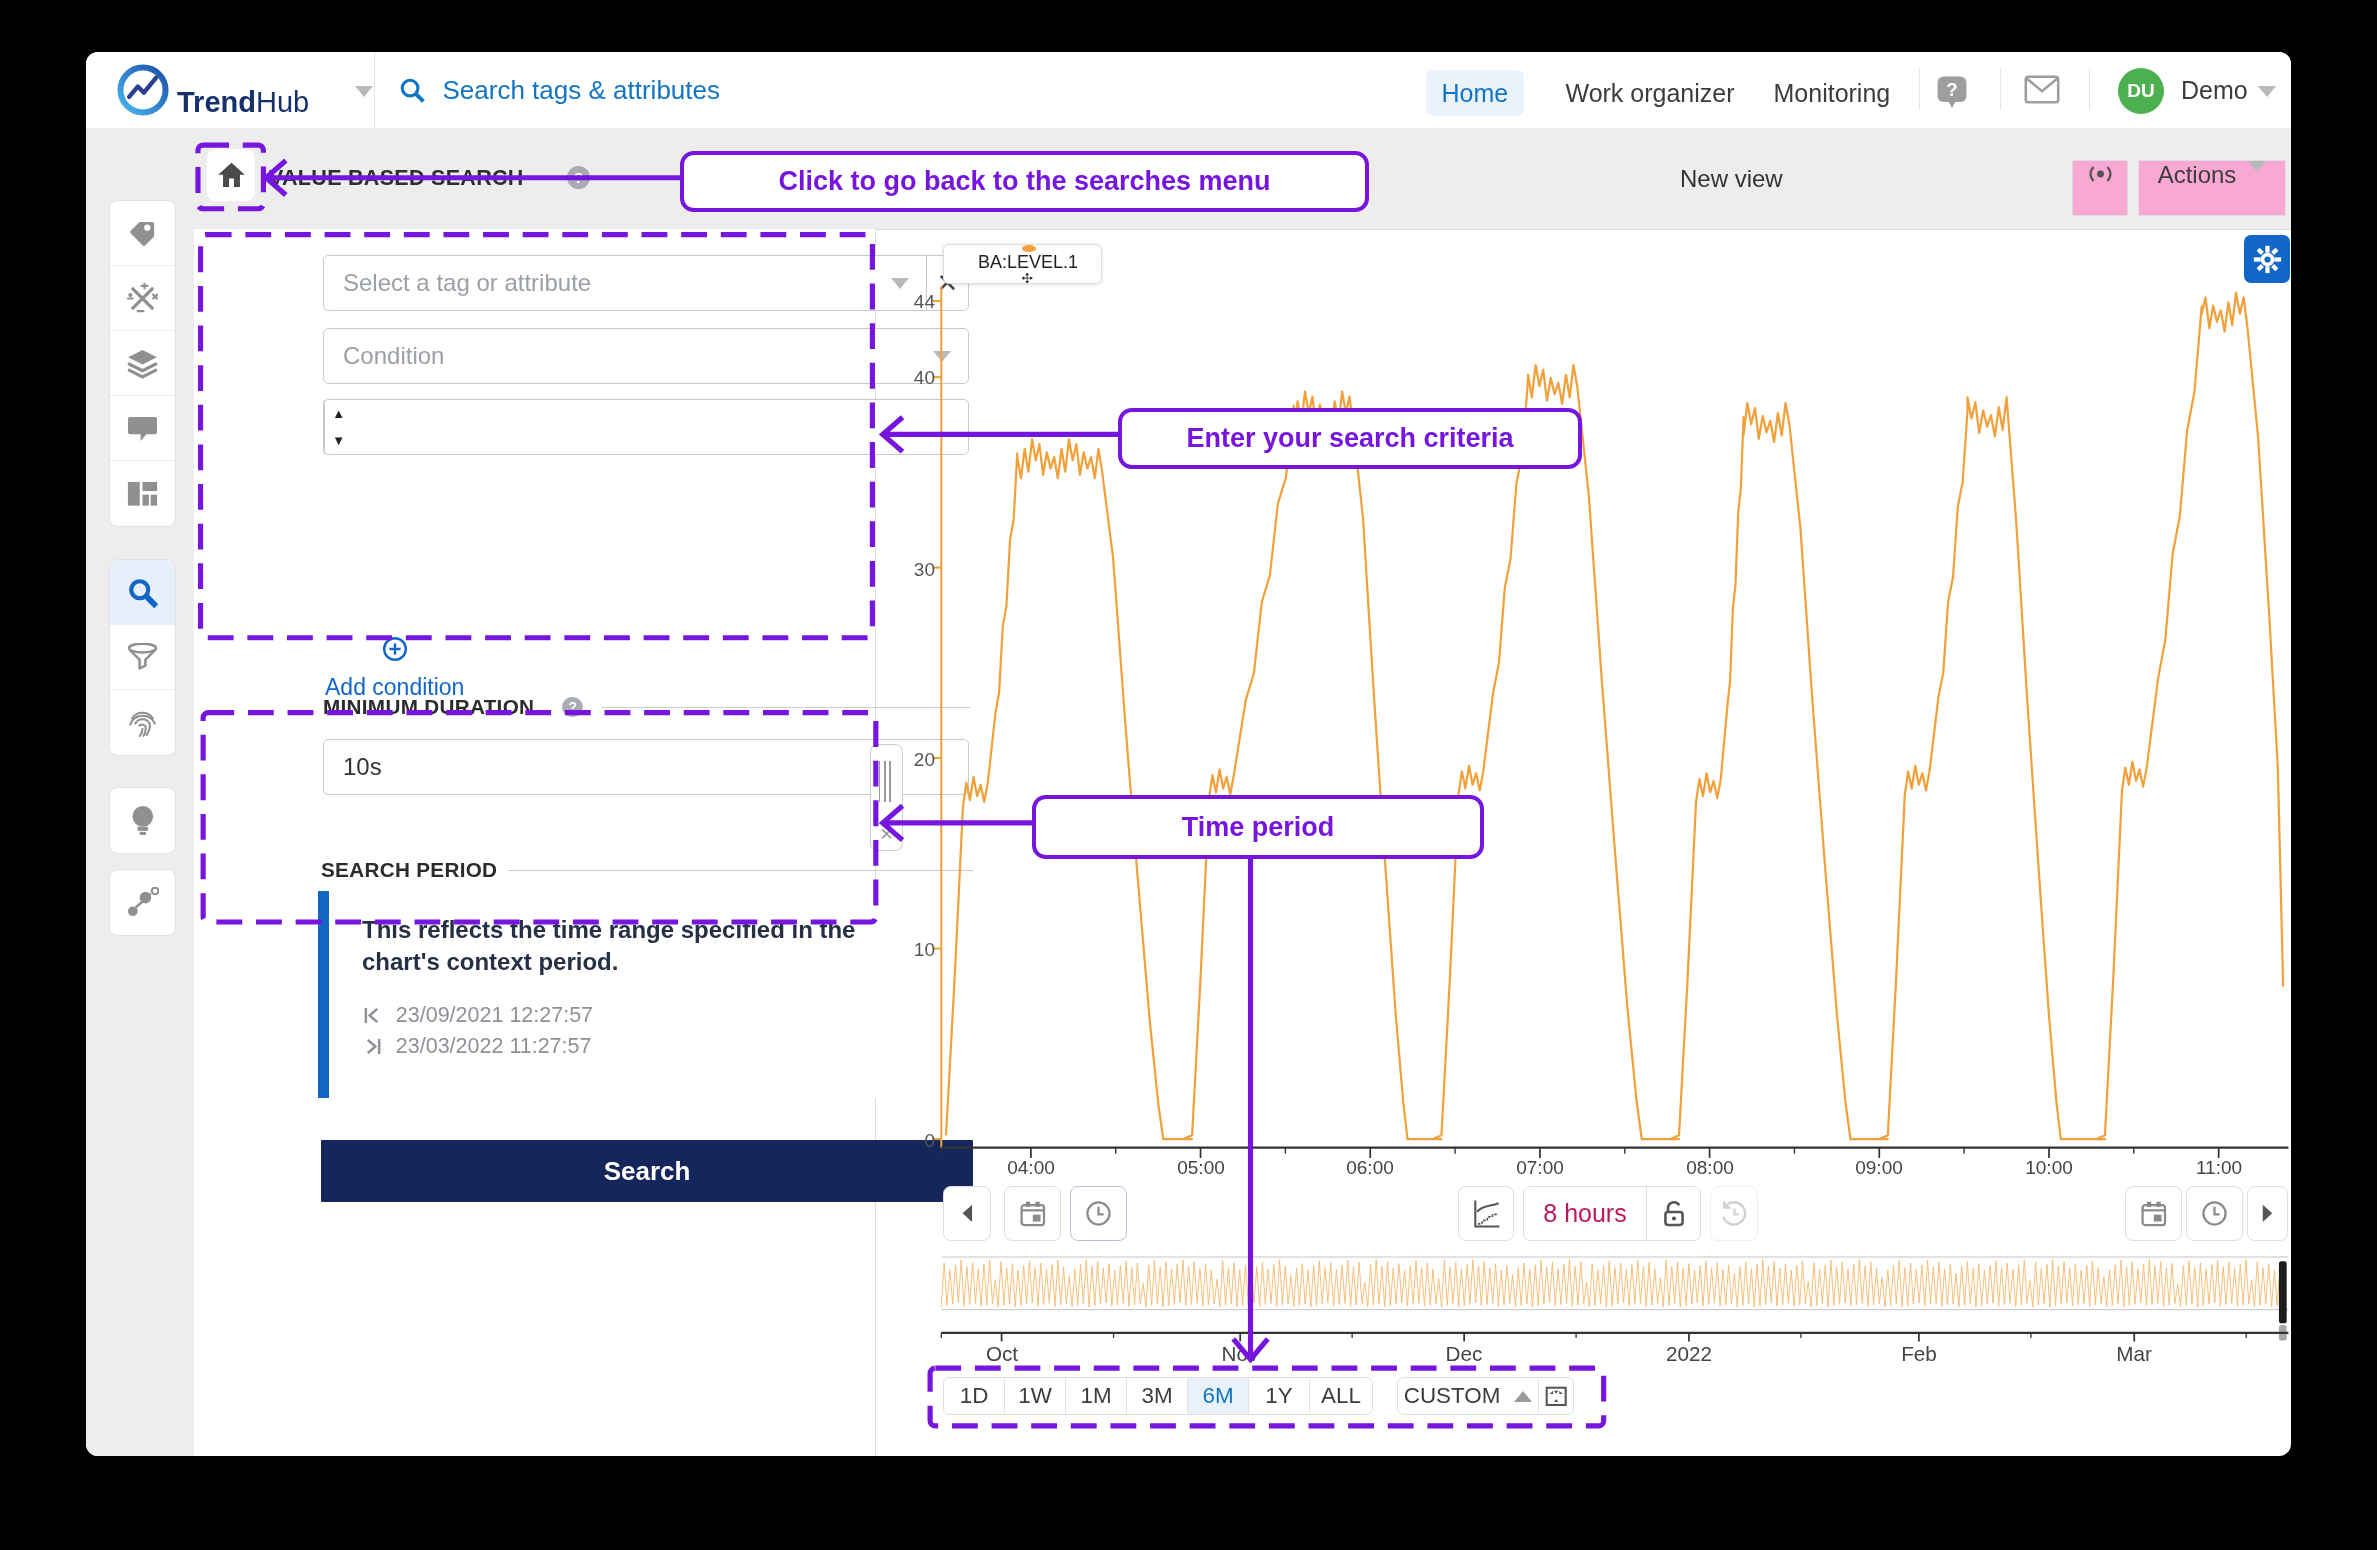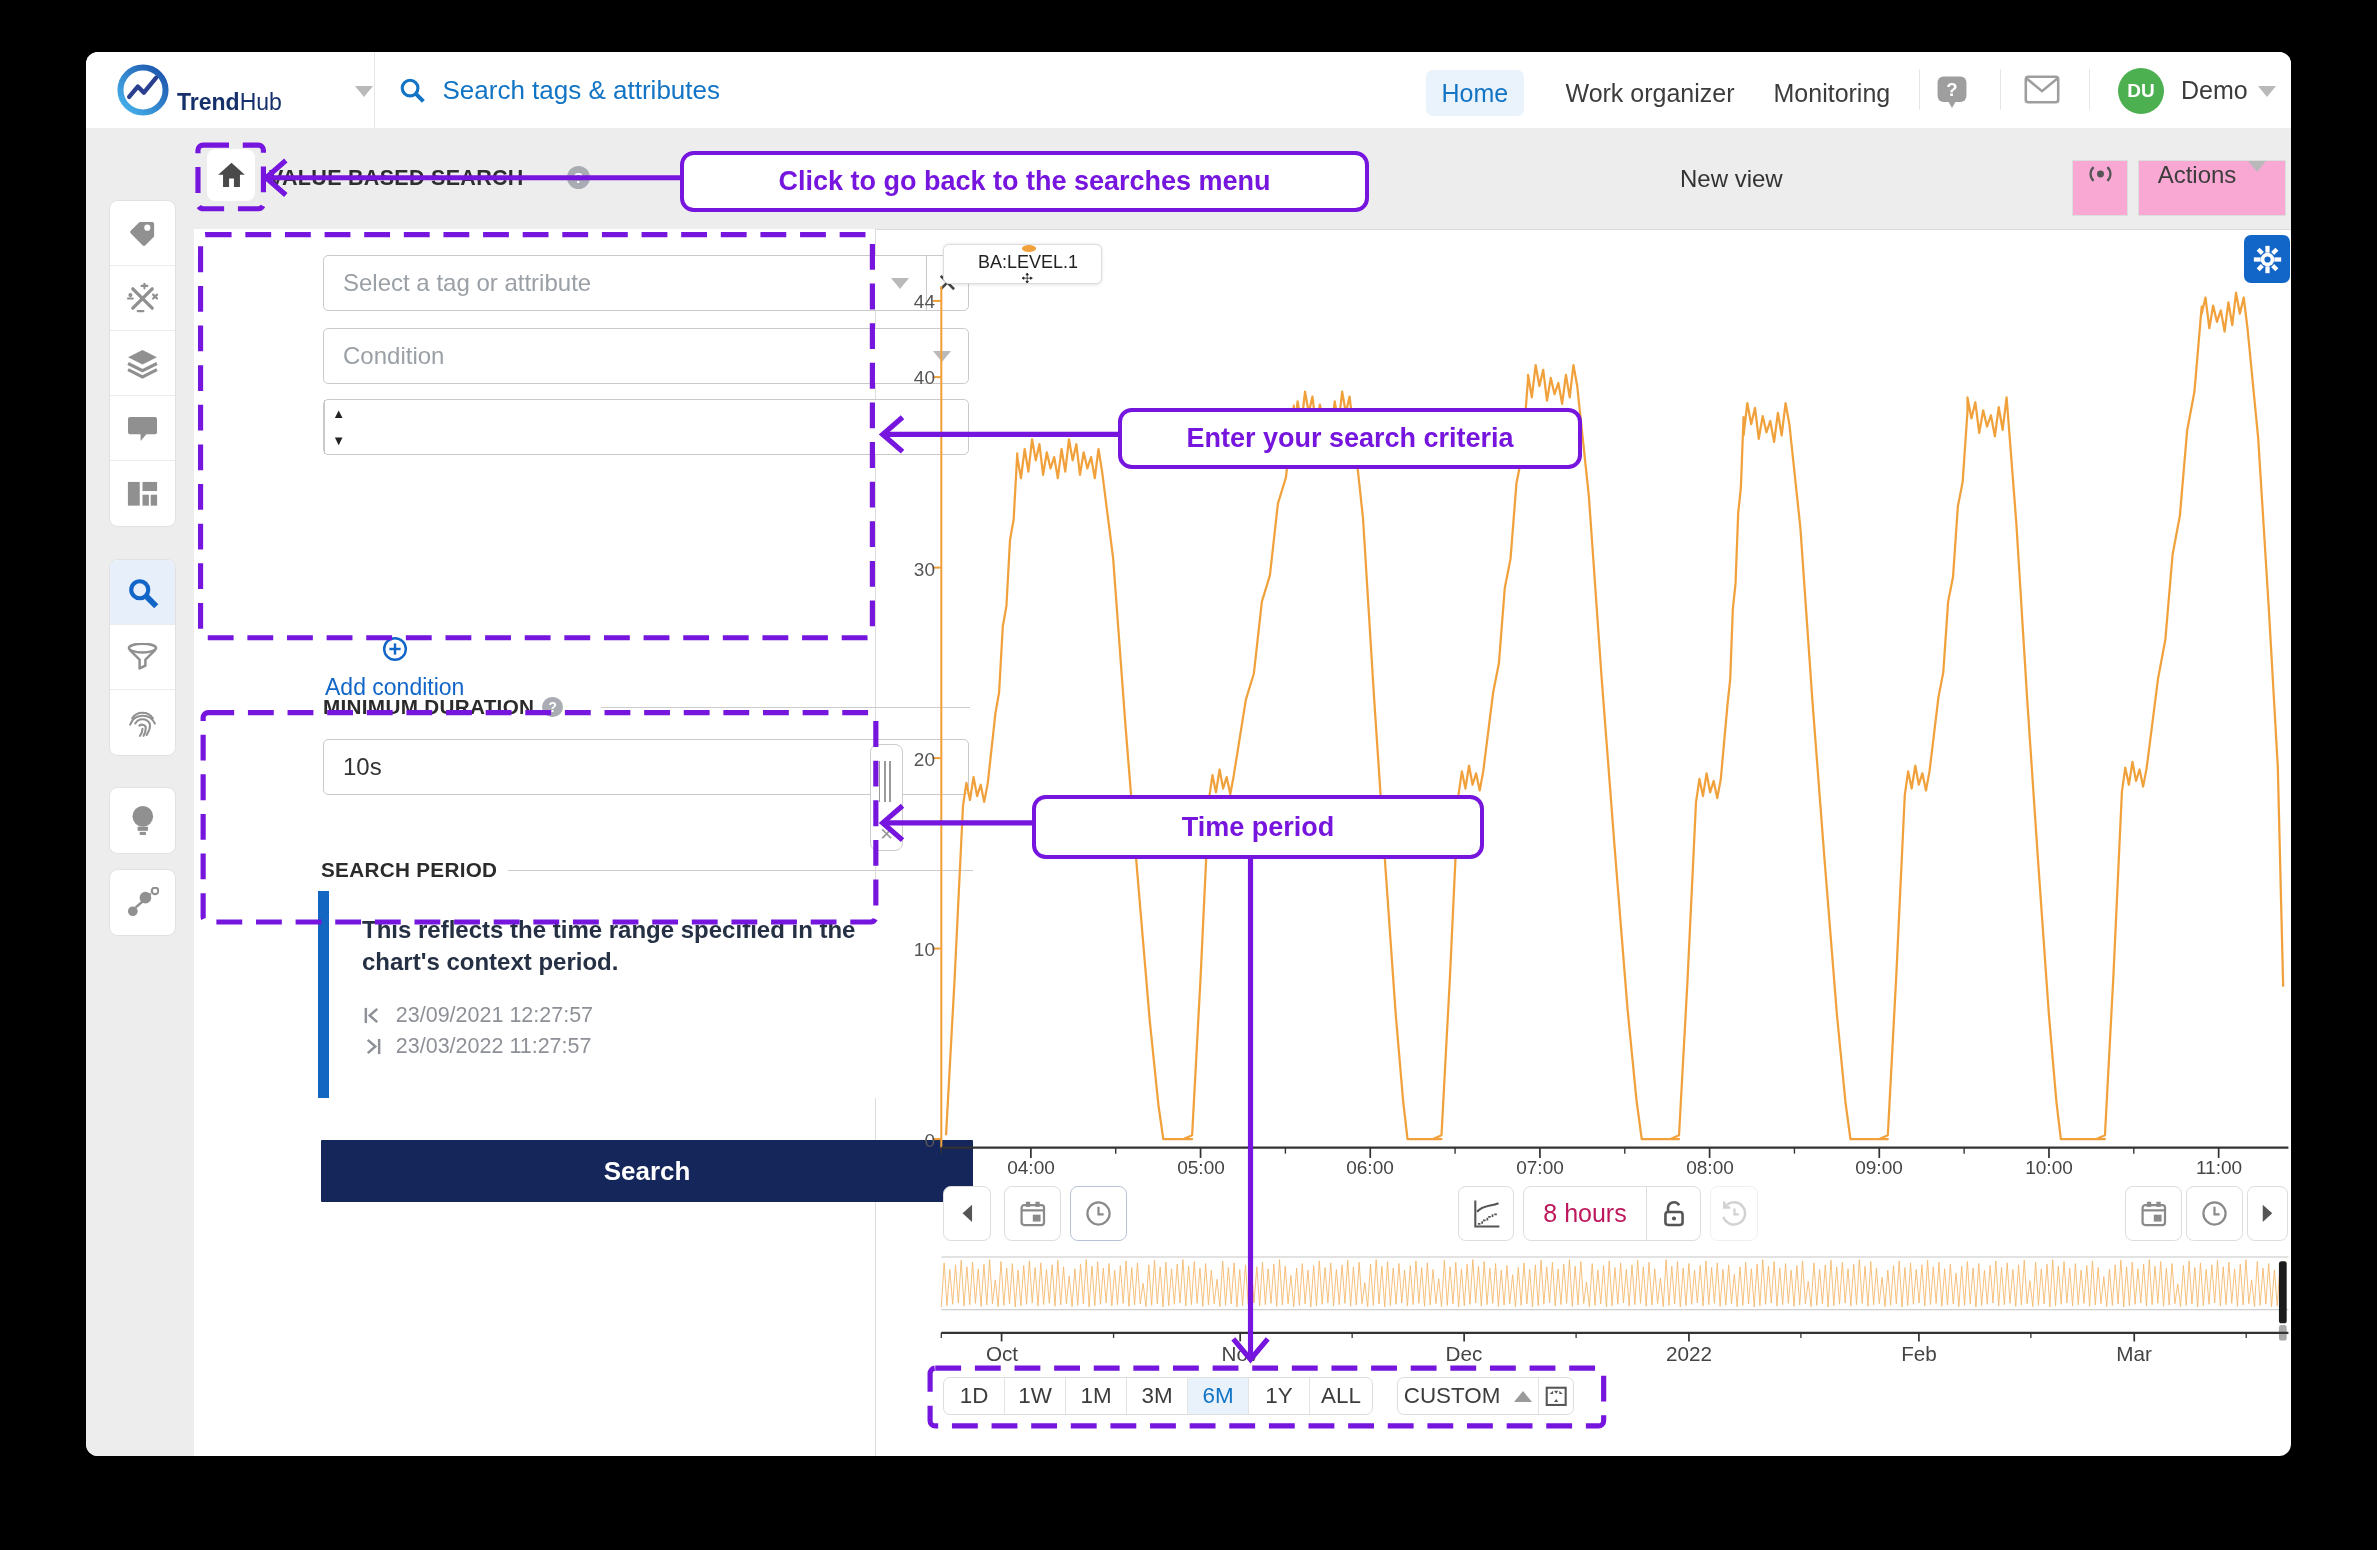--- a/index.html
+++ b/index.html
@@ -4,21 +4,21 @@
 <style>
   html,body{margin:0;padding:0;background:#000;}
   body{width:2377px;height:1551px;position:relative;font-family:"Liberation Sans",sans-serif;
        -webkit-font-smoothing:antialiased;}
   .abs{position:absolute;}
   #app{left:86px;top:52px;width:2205px;height:1404px;background:#fff;border-radius:12px;
        overflow:hidden;box-shadow:0 0 34px rgba(0,0,0,.6);}
   
   #topbar{left:0;top:0;width:2205px;height:76px;background:#fff;border-bottom:0.9px solid #e4e4e4;}
   #logo-circle{left:31px;top:12px;width:52px;height:52px;}
-  #logo-text{left:91px;top:0;height:100px;display:flex;align-items:center;font-size:23px;color:#16306b;}
+  #logo-text{left:91px;top:0;height:100px;display:flex;align-items:center;font-size:29px;color:#16306b;}
   #logo-text b{font-weight:700;} #logo-text span{font-weight:400;}
   .caret{width:0;height:0;border-left:9.5px solid transparent;border-right:9.5px solid transparent;
          border-top:11.2px solid #b9b9b9;}
   #logo-caret{left:269px;top:34px;}
   .vsep{width:0.9px;background:#e6e6e6;}
   #topbar-sep{left:288px;top:0;height:76px;}
   #global-search{left:312px;top:0;height:76px;display:flex;align-items:center;gap:15.5px;}
   #global-search .ph{color:#1274c4;font-size:26px;}
   .nav-item{font-size:25px;color:#3c3c3c;padding:8.6px 15.5px;border-radius:6.9px;}
   .nav-item.active{background:#eaf3fb;color:#1274c4;}
@@ -58,21 +58,21 @@
          background:#fff;box-sizing:border-box;display:flex;align-items:center;}
   .field .ph{color:#9aa0a6;font-size:24px;padding-left:19px;flex:1;}
   .field .fcaret{margin-right:17px;}
   .field .xsep{width:0.9px;height:100%;background:#c9c9c9;}
   .field .xbtn{width:41px;display:flex;align-items:center;justify-content:center;font-size:26px;color:#444;}
   .spinner{width:27.6px;height:100%;border-left:0.9px solid #c9c9c9;display:flex;flex-direction:column;}
   .spinner div{flex:1;display:flex;align-items:center;justify-content:center;font-size:13px;color:#222;}
   #addcond{left:131px;top:407px;display:flex;align-items:center;gap:12px;color:#1266c8;font-size:23px;flex-direction:column;}
   .sec-label{font-weight:700;font-size:20.7px;color:#2b2b2b;letter-spacing:0.3px;}
   .hrule{position:absolute;height:0.9px;background:#ccc;}
-  #mindur-row{left:129px;top:466px;display:flex;align-items:center;gap:8px;}
+  #mindur-row{left:129px;top:466px;display:flex;align-items:center;gap:28px;}
   #dur-input{top:510px;} #dur-input .val{color:#333;font-size:24px;padding-left:19px;}
   #sp-row{left:127px;top:629px;display:flex;align-items:center;gap:12px;}
   #period-card{left:124px;top:662px;width:660px;height:207px;background:#fff;}
   #period-bar{left:124px;top:662px;width:11.2px;height:207px;background:#1366c2;}
   #period-text{left:168px;top:685px;font-size:24px;font-weight:600;color:#253045;line-height:32px;}
   .ts-row{position:absolute;left:169px;display:flex;align-items:center;gap:13.8px;color:#8d9096;font-size:21.5px;}
   #search-btn{left:127px;top:911px;width:652px;height:62px;background:#15265b;border-radius:1px;
               color:#fff;font-size:26px;font-weight:700;display:flex;align-items:center;justify-content:center;}
   #splitter{left:784px;top:692px;width:33px;height:107px;background:#fff;border:0.9px solid #ccc;
             border-radius:7.8px;box-sizing:border-box;}

